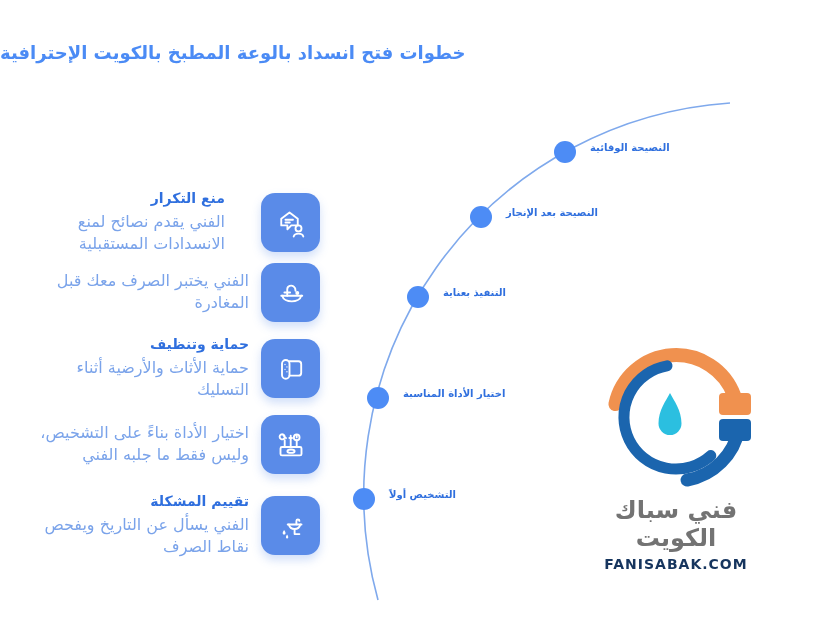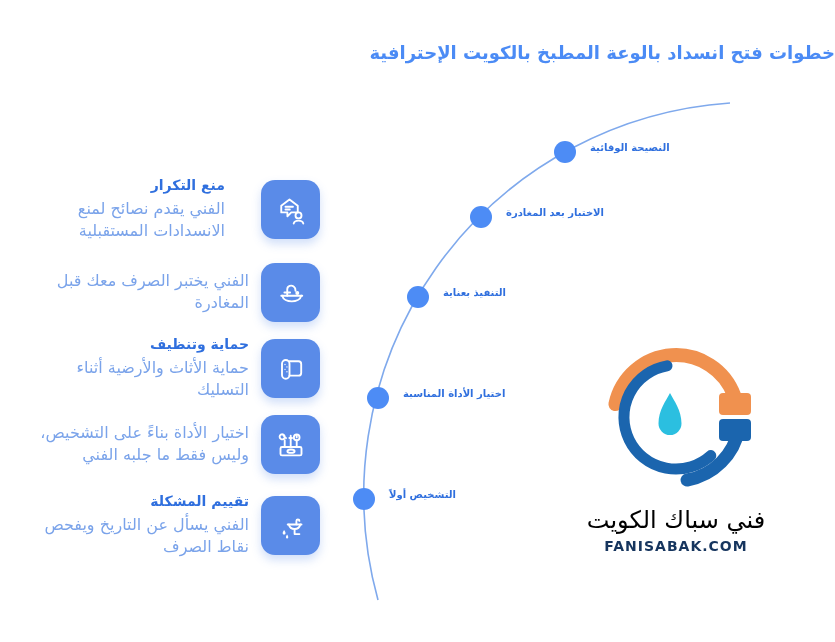--- a/index.html
+++ b/index.html
@@ -3,21 +3,21 @@
 <meta charset="utf-8">
 <style>
   * { margin:0; padding:0; box-sizing:border-box; }
   html,body { background:#ffffff; }
   .canvas {
     position:relative; width:835px; height:642px; background:#ffffff;
     overflow:hidden; font-family:"DejaVu Sans", sans-serif;
   }
   .page-title {
     position:absolute; top:42px; left:0; width:100%;
-    text-align:right; font-size:18px; font-weight:bold; color:#4b8bf5;
+    text-align:left; font-size:18px; font-weight:bold; color:#4b8bf5;
     direction:rtl;
   }
   
   .step-item {
     position:absolute; left:28px; width:292px; min-height:60px;
     display:flex; align-items:center; gap:12px; direction:rtl;
   }
   .step-tile {
     flex:0 0 59px; width:59px; height:59px; border-radius:14px;
     background:#5a8be8; display:flex; align-items:center; justify-content:center;
@@ -34,47 +34,47 @@
     position:absolute; width:22px; height:22px; border-radius:50%;
     background:#4d8cf5;
   }
   .arc-label {
     position:absolute; font-size:10px; font-weight:bold; color:#2f6fde;
     direction:rtl; white-space:nowrap;
   }
   
   .logo-wrap { position:absolute; left:572px; top:338px; width:208px; text-align:center; }
   .logo-mark { display:block; margin:0 auto; }
-  .logo-brand { font-size:24px; font-weight:normal; color:#000000; direction:rtl; margin-top:10px; }
+  .logo-brand { font-size:24px; font-weight:bold; color:#737373; direction:rtl; margin-top:0; }
   .logo-site  { font-size:14px; font-weight:600; color:#16355e; letter-spacing:1px; margin-top:4px; }
 </style>
 </head>
 <body>
 
 <div class="canvas">
 
   <div class="page-title">خطوات فتح انسداد بالوعة المطبخ بالكويت الإحترافية</div>
 
   <svg class="arc-svg" viewBox="0 0 835 642">
     <path d="M 730 103 A 393 393 0 0 0 378 600" stroke="#7fa9ec" stroke-width="1.6" fill="none"></path>
   </svg>
 
   <div class="arc-dot" style="left:554px; top:141px;"></div>
   <div class="arc-dot" style="left:470px; top:206px;"></div>
   <div class="arc-dot" style="left:407px; top:286px;"></div>
   <div class="arc-dot" style="left:367px; top:387px;"></div>
   <div class="arc-dot" style="left:353px; top:488px;"></div>
 
   <div class="arc-label" style="left:590px; top:142px;">النصيحة الوقائية</div>
-  <div class="arc-label" style="left:506px; top:207px;">الاختبار بعد المغادرة</div>
+  <div class="arc-label" style="left:506px; top:207px;">النصيحة بعد الإنجاز</div>
   <div class="arc-label" style="left:443px; top:287px;">التنفيذ بعناية</div>
   <div class="arc-label" style="left:403px; top:388px;">اختيار الأداة المناسبة</div>
   <div class="arc-label" style="left:389px; top:489px;">التشخيص أولاً</div>
 
-  <div class="step-item" style="top:177px;gap:36px;">
+  <div class="step-item" style="top:190px;gap:36px;">
     <div class="step-tile">
       <svg viewBox="0 0 24 24">
         <path d="M5.5 9.2 L11 5 L16.5 9.2 V13.6 H12.2 L9.6 16.2 V13.6 H5.5 Z"></path>
         <path d="M8.3 9.8 H13.3 M8.3 11.7 H11.2"></path>
         <circle cx="17" cy="15.6" r="2"></circle>
         <path d="M13.8 21 C14.4 18.4 19.6 18.4 20.2 21"></path>
       </svg>
     </div>
     <div class="step-text">
       <div class="step-title">منع التكرار</div>

